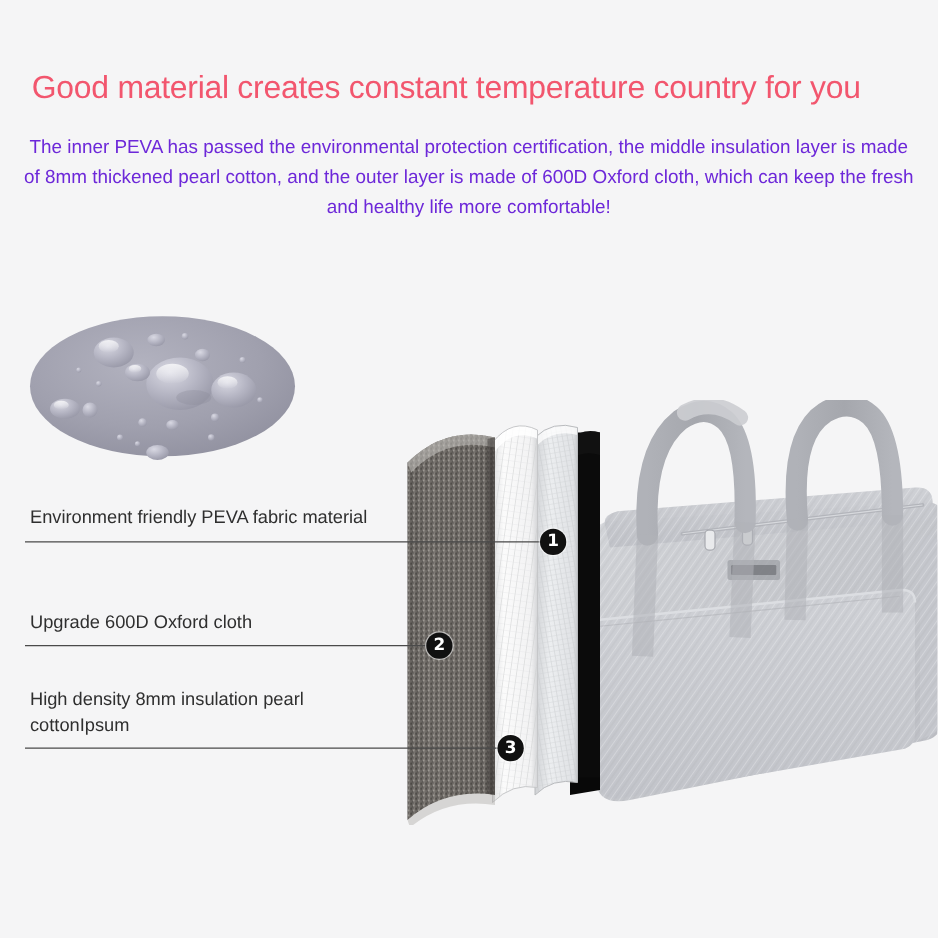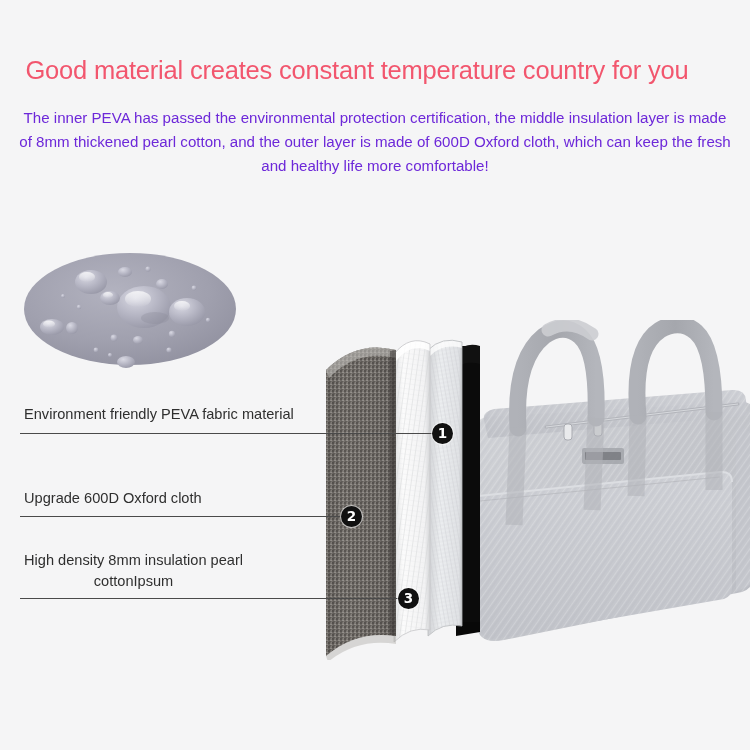--- a/index.html
+++ b/index.html
@@ -77,21 +77,21 @@
 
   
   #co1 .ctext{left:24px;top:0px;}
   #co1 .rule{left:20px;top:29px;width:417px;}
   #co1 .badge{left:432px;top:19px;}
   
   #co2 .ctext{left:24px;top:0px;}
   #co2 .rule{left:20px;top:28px;width:325px;}
   #co2 .badge{left:341px;top:18px;}
   
-  #co3 .ctext{left:24px;top:0px;text-align:center;}
+  #co3 .ctext{left:24px;top:0px;}
   #co3 .rule{left:20px;top:48px;width:393px;}
   #co3 .badge{left:398px;top:38px;}
 </style>
 </head>
 <body>
 
 <div class="page">
 
   <div class="headline">Good material creates constant temperature country for you</div>
 

